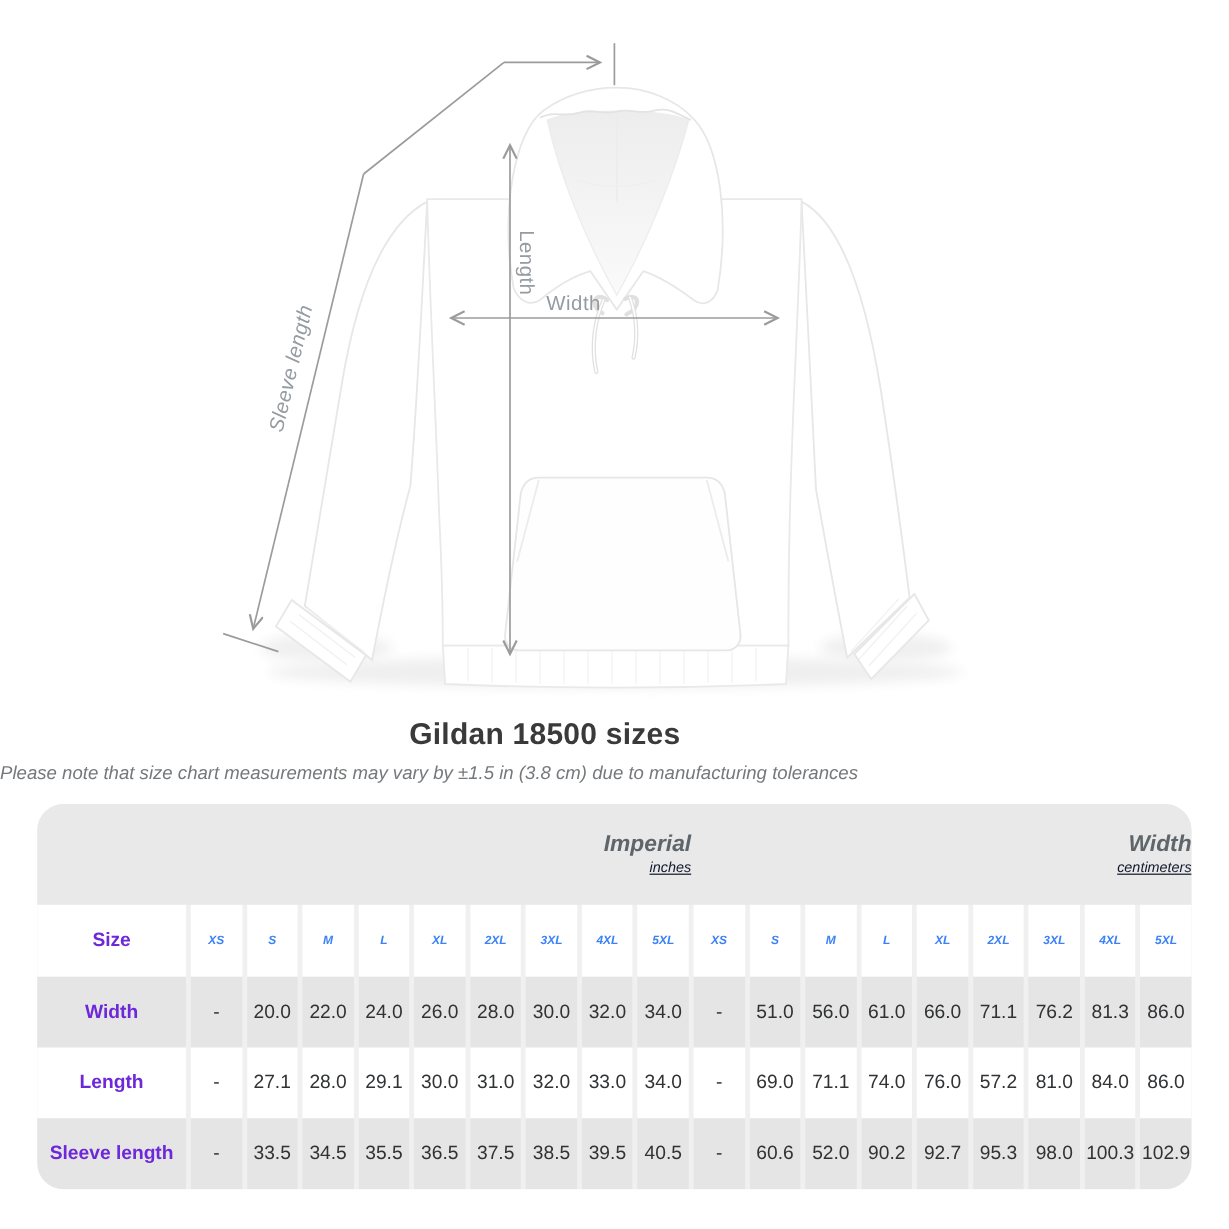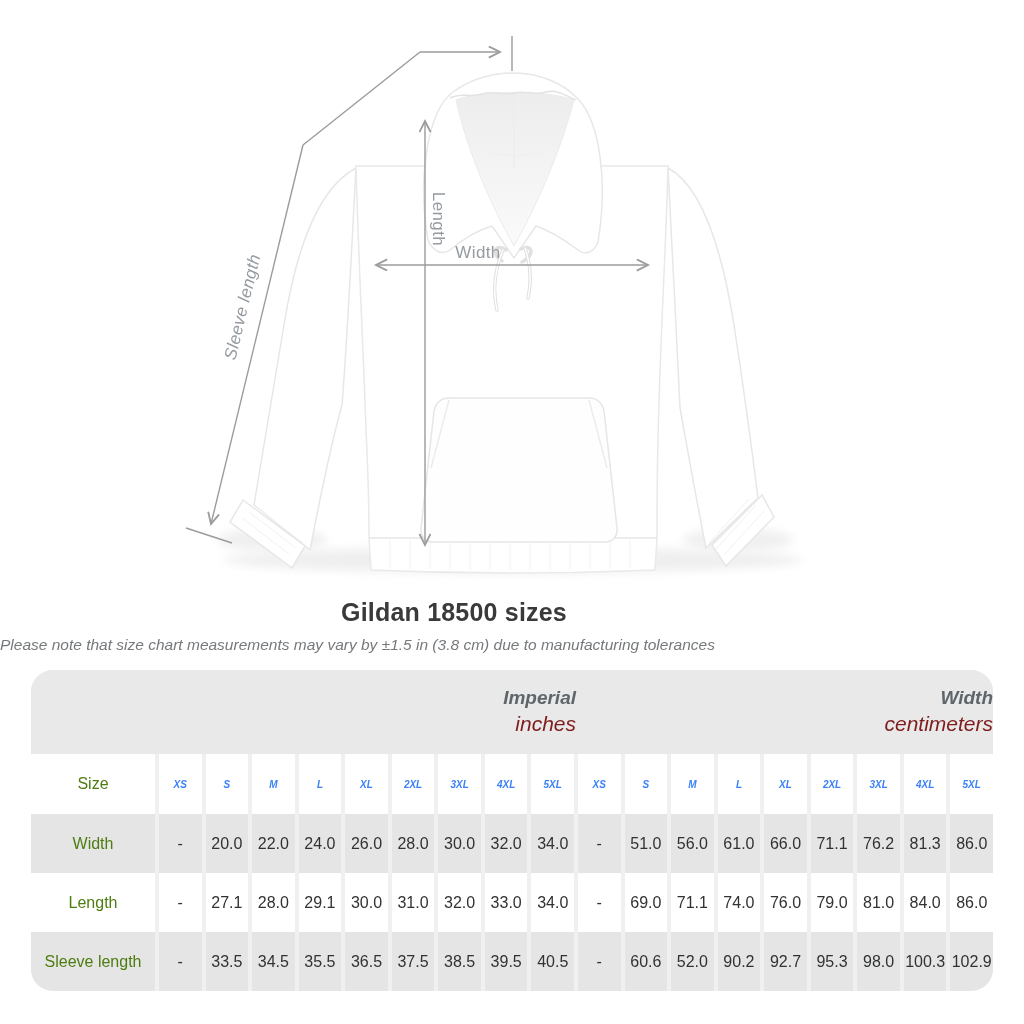--- a/index.html
+++ b/index.html
@@ -33,35 +33,35 @@
   
   .card{
     position:absolute;left:31px;top:670px;width:962px;height:321px;
     background:#f0f0f0;border-radius:22px;overflow:hidden;
   }
   .band{display:flex;height:84px;background:#e9e9e9;}
   .band-group{flex:0 0 auto;display:flex;flex-direction:column;align-items:flex-end;justify-content:center;}
   .band-group.imperial{width:545px;}
   .band-group.metric{width:417px;}
   .band-title{font-size:19px;font-weight:700;font-style:italic;color:#5f666b;line-height:1.25;}
-  .band-sub{font-size:21px;font-style:italic;color:#7f1d1d;line-height:1.3;}
+  .band-sub{font-size:12px;font-style:italic;color:#0f172a;line-height:1.3;text-decoration:underline;}
 
   .grid-row{
     display:grid;grid-template-columns:124px repeat(18,1fr);
     column-gap:4px;height:59px;
   }
   .grid-row.header{height:60px;}
   .cell{
     display:flex;align-items:center;justify-content:center;
     font-size:16px;color:#303234;background:#ffffff;
   }
   .row-gray .cell{background:#e5e5e5;}
   .row-white .cell{background:#ffffff;}
   .cell.size-head{font-weight:700;color:#3b82f6;font-size:10px;font-style:italic;}
-  .cell.row-label{font-weight:400;color:#4d7c0f;}
+  .cell.row-label{font-weight:700;color:#6d28d9;}
 </style>
 </head>
 <body>
 
 <div class="figure">
   <svg width="1024" height="595" viewBox="0 0 1024 595">
     <defs>
       <marker id="ah" orient="auto-start-reverse" markerWidth="12" markerHeight="12" refX="8.5" refY="4.5">
         <path d="M0.5 0.5 L8.5 4.5 L0.5 8.5" fill="none" stroke="#9b9b9b" stroke-width="1.3"></path>
       </marker>
@@ -203,21 +203,21 @@
         <div class="cell">30.0</div>
         <div class="cell">31.0</div>
         <div class="cell">32.0</div>
         <div class="cell">33.0</div>
         <div class="cell">34.0</div>
         <div class="cell">-</div>
         <div class="cell">69.0</div>
         <div class="cell">71.1</div>
         <div class="cell">74.0</div>
         <div class="cell">76.0</div>
-        <div class="cell">79.0</div>
+        <div class="cell">57.2</div>
         <div class="cell">81.0</div>
         <div class="cell">84.0</div>
         <div class="cell">86.0</div>
       </div>
       <div class="grid-row row-gray">
         <div class="cell row-label">Sleeve length</div>
         <div class="cell">-</div>
         <div class="cell">33.5</div>
         <div class="cell">34.5</div>
         <div class="cell">35.5</div>

